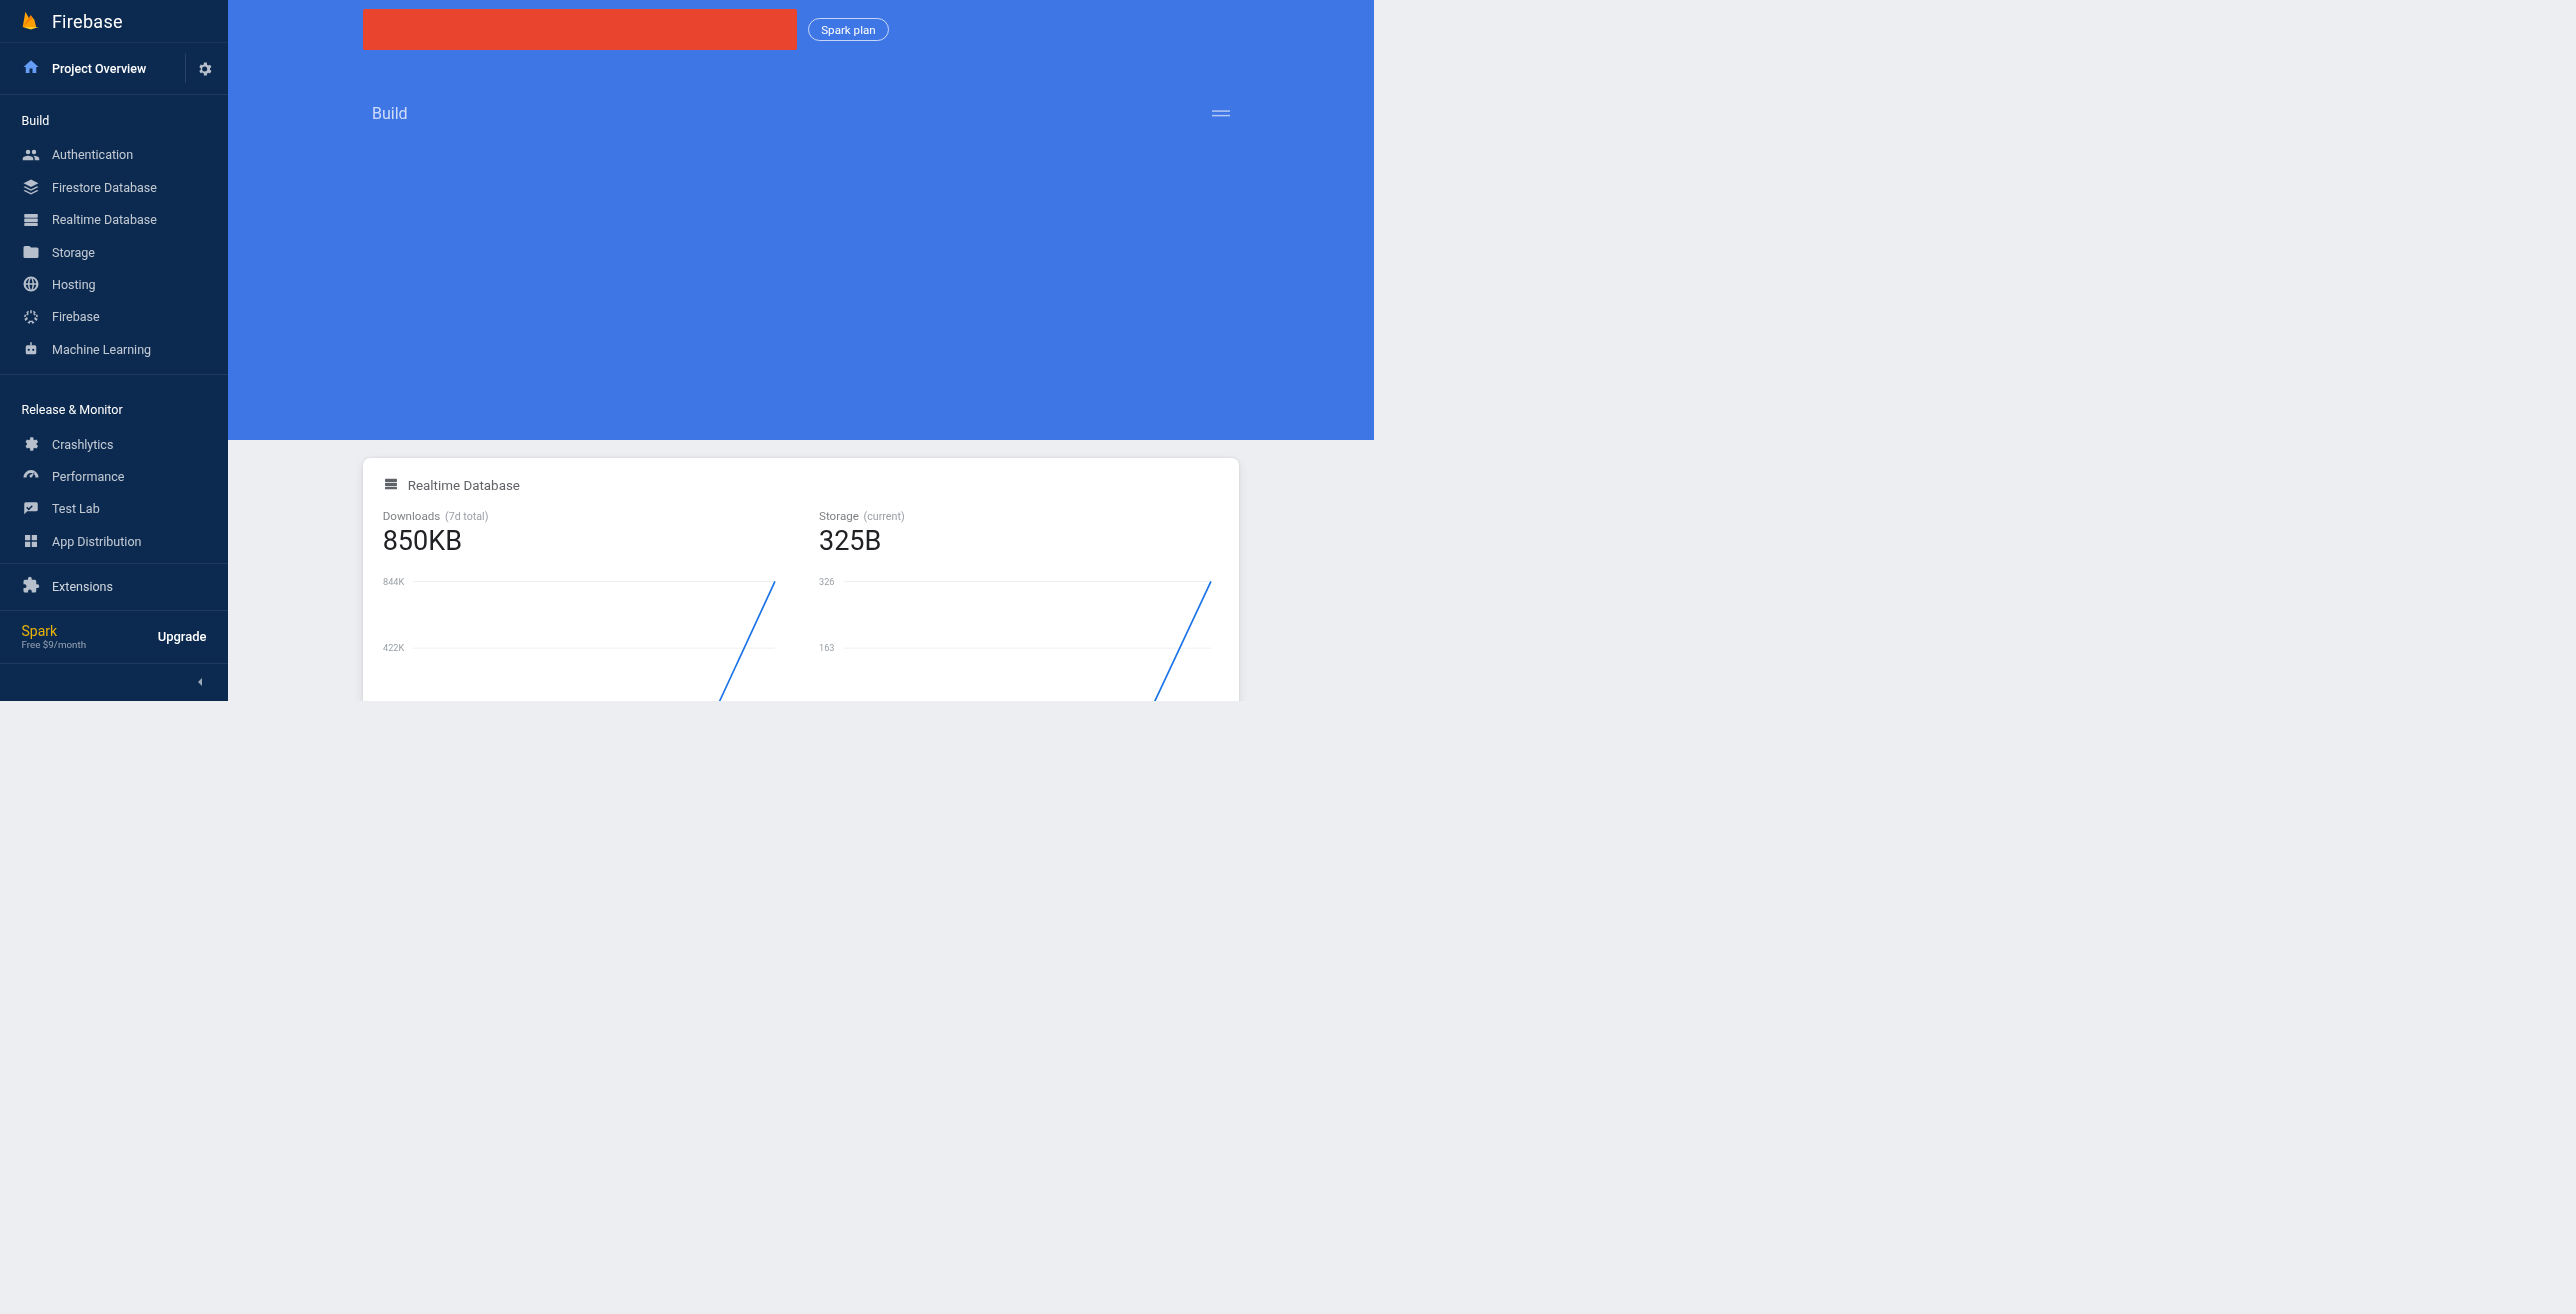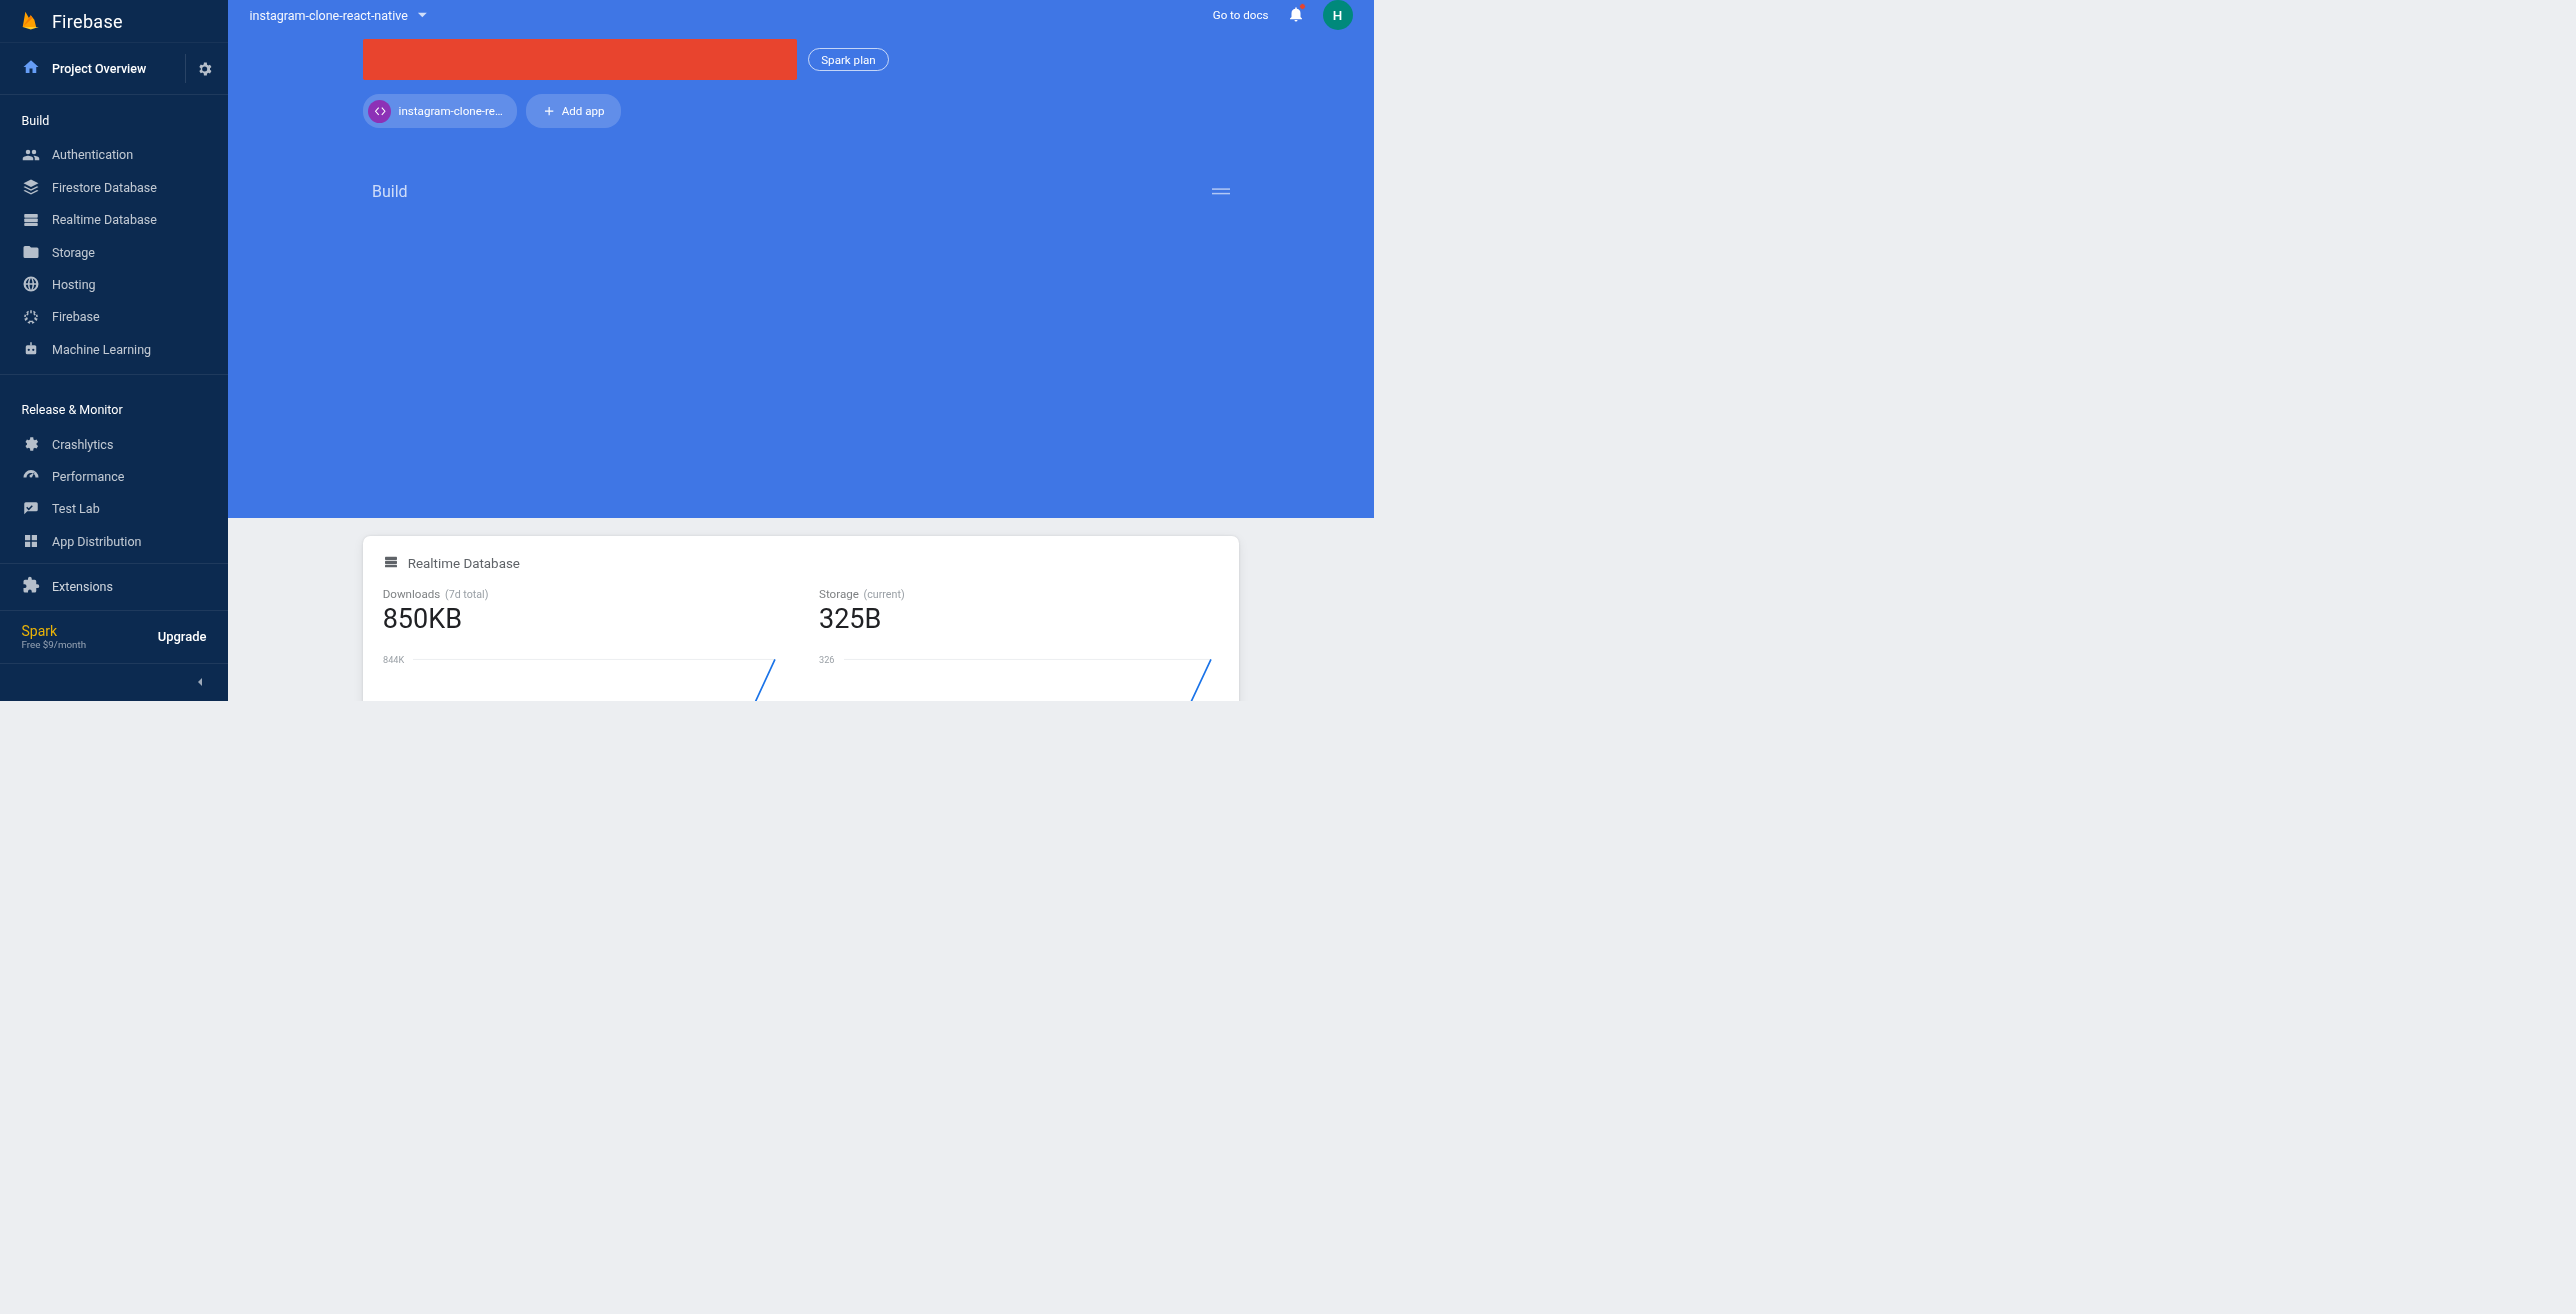--- a/index.html
+++ b/index.html
@@ -327,61 +327,25 @@
     </div>
 
     <div class="collapse-row" data-interactable="true">
       <svg viewBox="0 0 24 24" data-interactable="false">
           <path d="M15 6l-6 6 6 6"></path>
         </svg>
     </div>
   </aside>
 
   <main class="main" data-interactable="false">
-    <div class="topbar" data-interactable="false">
-      <div class="project-selector" data-interactable="true">
-        <span data-interactable="false">instagram-clone-react-native</span>
-        <svg viewBox="0 0 12 12" data-interactable="false">
-            <path d="M1 3l5 5 5-5z"></path>
-          </svg>
-      </div>
-      <div class="topbar-right">
-        <span class="docs-link" data-interactable="true">Go to docs</span>
-        <span class="bell-wrap" data-interactable="true">
-          <svg viewBox="0 0 24 24" data-interactable="false">
-              <path d="M12 22a2 2 0 002-2h-4a2 2 0 002 2zm6-6V11a6 6 0 00-5-5.9V4a1 1 0 10-2 0v1.1A6 6 0 006 11v5l-2 2v1h16v-1l-2-2z"></path>
-            </svg>
-          <span class="bell-dot" data-interactable="false"></span>
-        </span>
-        <div class="avatar" data-interactable="true">
-            <span data-interactable="false">H</span>
-          </div>
-      </div>
-    </div>
 
     <div class="hero" data-interactable="false">
       <div class="hero-inner">
         <span class="redacted-bar" data-interactable="false"></span>
         <span class="plan-chip" data-interactable="true">Spark plan</span>
-        <div class="app-chips">
-          <div class="app-chip" data-interactable="true">
-            <span class="circ" data-interactable="false">
-                <svg viewBox="0 0 24 24">
-                  <path d="M9 5l-6 7 6 7M15 5l6 7-6 7" stroke="#fff" stroke-width="2" fill="none"></path>
-                </svg>
-              </span>
-            <span data-interactable="false">instagram-clone-re…</span>
-          </div>
-          <div class="add-app-chip" data-interactable="true">
-            <svg viewBox="0 0 24 24" data-interactable="false">
-                <path d="M11 5h2v14h-2zM5 11h14v2H5z"></path>
-              </svg>
-            <span data-interactable="false">Add app</span>
-          </div>
-        </div>
 
         <div class="build-section-header" style="margin-top:54px">
           <span data-interactable="false">Build</span>
           <span class="drag-handle" data-interactable="true"><svg viewBox="0 0 24 12">
                 <rect y="2" width="24" height="2"></rect>
                 <rect y="8" width="24" height="2"></rect>
               </svg></span>
         </div>
         <div style="height:259px"></div>
       </div>

